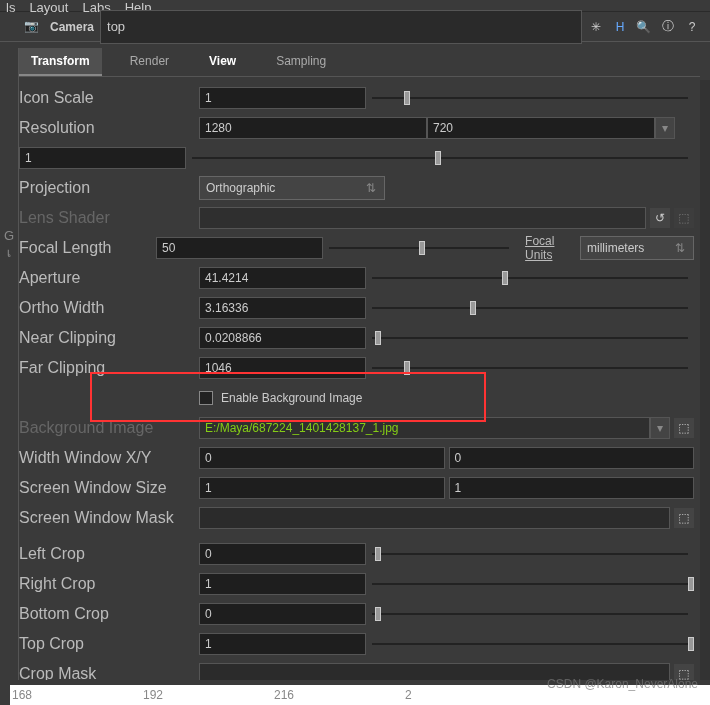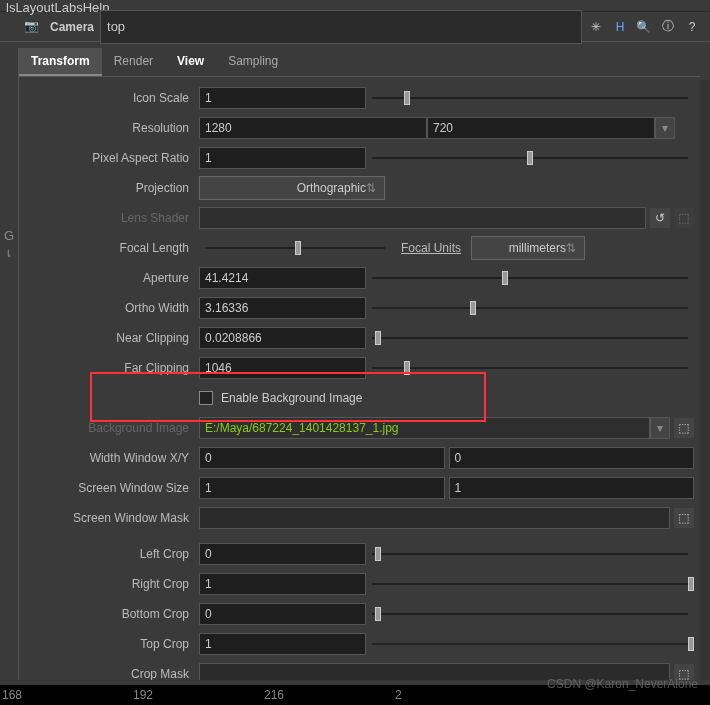--- a/index.html
+++ b/index.html
@@ -1,47 +1,47 @@
 <!DOCTYPE html>
 <html><head>
 <meta charset="utf-8">
 <style>
 * { margin:0; padding:0; box-sizing:border-box; font-family:sans-serif; font-size:12px; }
 body { width:710px; height:705px; background:#3a3a3a; color:#ccc; overflow:hidden; position:relative; }
-.menubar { height:12px; background:#3a3a3a; display:flex; padding:0 6px; color:#ccc; align-items:flex-start; border-bottom:1px solid #2a2a2a; }
+.menubar { height:12px; background:#3a3a3a; display:flex; gap:14px; padding:0 6px; color:#ccc; align-items:flex-start; border-bottom:1px solid #2a2a2a; }
 .menubar span { font-size:13px; }
 .icon { width:16px; height:16px; display:inline-flex; align-items:center; justify-content:center; color:#ccc; }
 .pathbar { height:30px; background:#3a3a3a; display:flex; align-items:center; padding:0 10px 0 24px; border-bottom:1px solid #555; gap:6px; }
 .cam-icon { width:20px; height:16px; display:inline-block; }
 .cam-label { color:#ccc; font-weight:bold; }
 .pathbar input { flex:1; background:#2a2a2a; border:1px solid #555; color:#ccc; padding:4px 6px; font-size:13px; height:34px; }
 .rightnode { display:flex; gap:8px; }
 .panel { position:absolute; left:18px; top:48px; right:10px; bottom:25px; background:#3a3a3a; border-left:1px solid #555; }
-.tabs { display:flex; border-bottom:1px solid #555; }
+.tabs { display:flex; border-bottom:1px solid #555;gap:16px; }
 .tab { padding:6px 12px; color:#aaa; cursor:pointer; }
 .tab.active { background:#505050; color:#fff; font-weight:bold; border-bottom:2px solid #888; }
 .tab.selected { color:#fff; font-weight:bold; }
 .params { position:absolute; top:30px; bottom:0; left:0; right:0; overflow-y:auto; padding:6px 6px 6px 0; }
 .row { display:flex; align-items:center; height:28px; margin-bottom:2px; }
-.label { width:180px; text-align:right; padding-right:10px; color:#bbb; font-size:12px; }
+.label { width:180px; text-align:left; padding-right:10px; color:#bbb; font-size:16px; }
 .label.dim { color:#666; }
 .val { flex:0 0 104px; background:#1e1e1e; border:1px solid #555; color:#ccc; padding:3px 5px; height:22px; font-size:12px; }
 .val.wide { flex:0 0 228px; }
 .val.half { flex:1; }
 .val.dim { background:#2f2f2f; color:#666; }
 .slider { flex:1; margin:0 6px; position:relative; height:14px; }
 .track { position:absolute; top:6px; left:0; right:0; height:2px; background:#222; }
 .thumb { position:absolute; top:0; width:6px; height:14px; background:#999; border:1px solid #ccc; }
-.dropdown { flex:0 0 186px; background:#444; border:1px solid #666; color:#ccc; padding:3px 6px; height:24px; display:flex; align-items:center; justify-content:flex-end; }
+.dropdown { flex:0 0 186px; background:#444; border:1px solid #666; color:#ccc; padding:3px 6px; height:24px; display:flex; align-items:center; justify-content:space-between; }
 .dropdown.small { flex:0 0 114px; }
 .arrow { width:12px; color:#888; }
 .chk { width:14px; height:14px; border:1px solid #888; background:#222; margin-right:8px; }
 .midtext { color:#bbb; padding:0 10px;text-decoration:underline; }
 .hilite { position:absolute; border:2px solid #f33; pointer-events:none; }
-.ruler { position:absolute; left:0; right:0; bottom:0; height:20px; background:#000000; color:#888; font-size:10px; }
+.ruler { position:absolute; left:10px; right:0; bottom:0; height:20px; background:#ffffff; color:#888; font-size:10px; }
 .ruler span { position:absolute; top:3px; }
 .watermark { position:absolute; right:12px; bottom:14px; color:#777; font-size:12px; opacity:.7; }
 .btn-icon { width:20px; height:20px; background:#444; display:inline-flex; align-items:center; justify-content:center; margin-left:4px; }
 .scrollbar { position:absolute; right:0; top:80px; bottom:25px; width:10px; background:#333; }
 .leftstrip { position:absolute; left:0; top:48px; width:18px; bottom:25px; color:#888; line-height:1.3; padding-top:180px; text-align:center; font-size:13px; overflow:hidden; }
 .pathfile { flex:1; background:#2f2f2f; color:#84cc16; border:1px solid #555; padding:3px 5px; height:22px; }
 .ddbtn { width:20px; height:22px; background:#444; border:1px solid #555; display:flex; align-items:center; justify-content:center; color:#888; }
 </style>
 </head>
 <body>
@@ -88,21 +88,20 @@
       </div>
 
     <div class="row">
         <div class="label">Resolution</div>
       <input class="val wide" value="1280" style="">
       <input class="val wide" style="margin-left: 0;" value="720">
       <div class="ddbtn">▾</div>
       </div>
 
     <div class="row">
-        <div class="label">Pixel Aspect Ratio</div>
       <input class="val" value="1" style="">
       <div class="slider">
           <div class="track"></div>
           <div class="thumb" style="left:49%"></div>
         </div>
       </div>
 
     <div class="row">
         <div class="label">Projection</div>
       <div class="dropdown">
@@ -113,20 +112,21 @@
 
     <div class="row">
         <div class="label dim">Lens Shader</div>
       <input class="val dim" style="flex: 1 1 0%;">
       <span class="btn-icon">↺</span>
       <span class="btn-icon" style="opacity:.4">⬚</span>
       </div>
 
     <div class="row">
         <div class="label">Focal Length</div>
+      <input class="val" style="flex: 0 0 80px;" value="50">
       <div class="slider" style="flex:0 0 180px">
           <div class="track"></div>
           <div class="thumb" style="left:50%"></div>
         </div>
       <span class="midtext">Focal Units</span>
       <div class="dropdown small">
           <span>millimeters</span>
           <span class="arrow">⇅</span>
         </div>
       </div>

